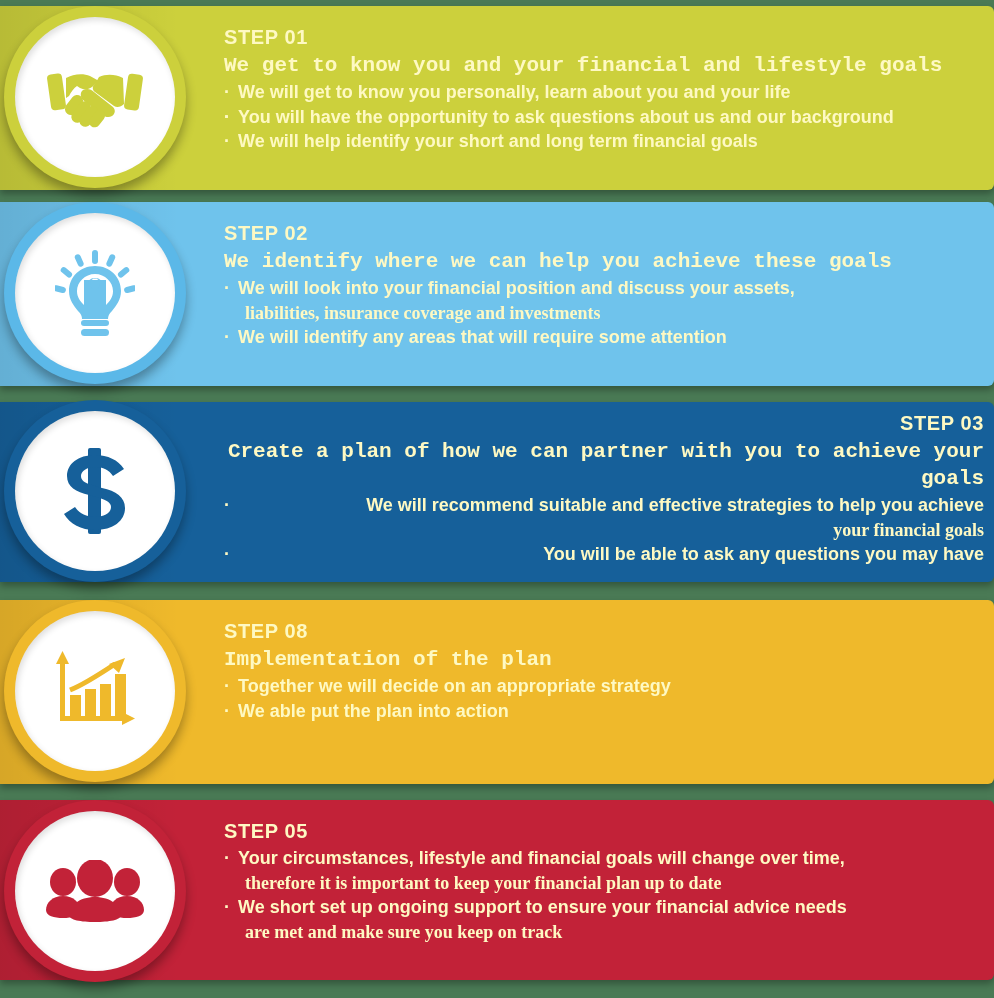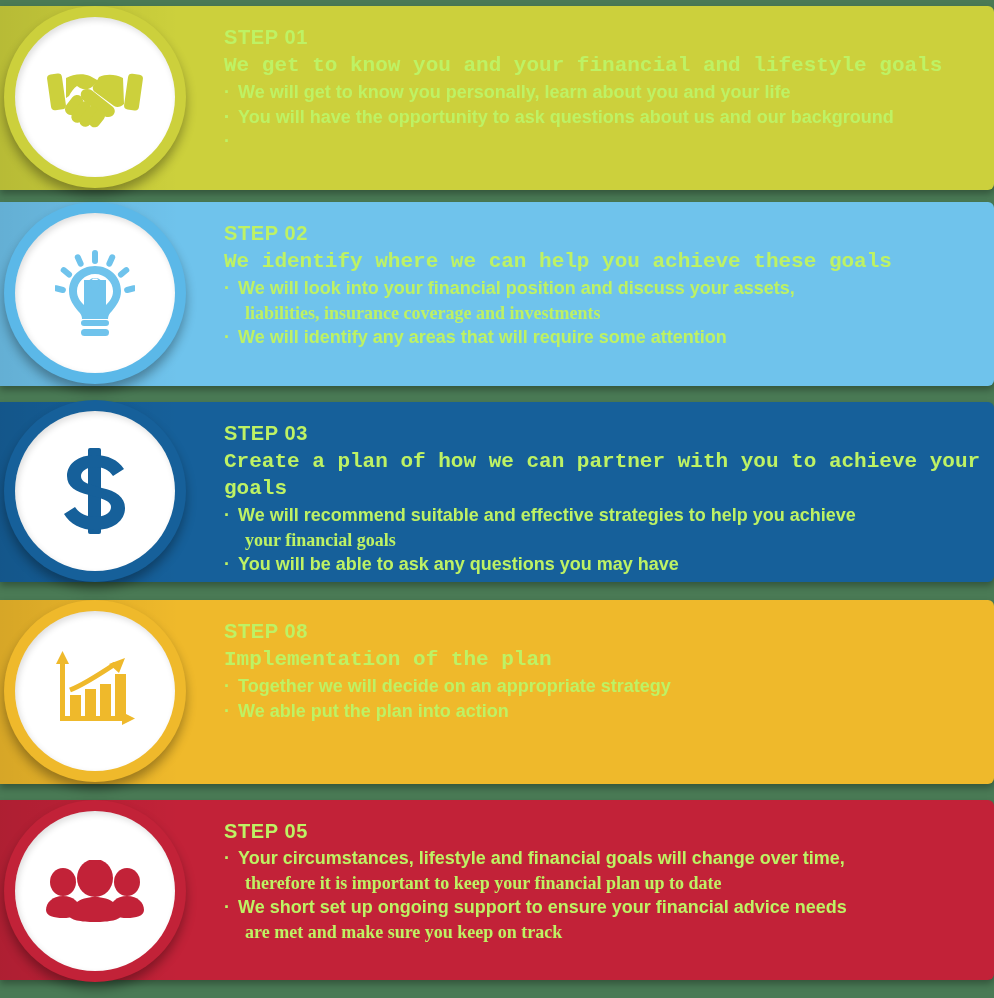--- a/index.html
+++ b/index.html
@@ -60,21 +60,21 @@
     background:#ffffff;
     box-shadow:inset 2px 3px 6px rgba(0,0,0,0.13);
     display:flex;align-items:center;justify-content:center;
   }
   .icon-svg{display:block;}
 
   .content{
     position:absolute;
     left:224px;
     right:10px;
-    color:#bef264;
+    color:#fef9c3;
   }
   .step-label{
     font-size:20px;
     font-weight:bold;
     letter-spacing:0.6px;
     line-height:26px;
     margin:0 0 2px 0;
   }
   .step-title{
     font-size:21px;
@@ -131,21 +131,21 @@
         </div>
       </div>
     </div>
     <div class="content" style="top:18px;">
       <div class="step-label">STEP 01</div>
       <div class="step-title">We get to know you and your financial and lifestyle goals</div>
       <ul class="bullets">
         <li><span class="dot">·</span><span>We will get to know you personally, learn about you and your life</span></li>
         <li><span class="dot">·</span></li>
         <li><span class="dot">·</span><span>You will have the opportunity to ask questions about us and our background</span></li>
-        <li><span class="dot">·</span></li>
+        <li><span class="dot">·</span><span>We will help identify your short and long term financial goals</span></li>
       </ul>
     </div>
   </div>
 
   <div class="step" style="top:202px;">
     <div class="bar" style="top:0;height:184px;background:#6fc3ec;">
       <div class="bar-inner">
         <div class="bar-sheen"></div>
       </div>
     </div>
@@ -194,21 +194,21 @@
             <g fill="#16609a">
               <rect x="26" y="0" width="13" height="86" rx="2"></rect>
               <path d="M33 7 C16 7 5 16 5 28 C5 39 14 44 27 47 L37 50 C45 52 49 55 49 59 C49 65 42 69 33 69
                        C24 69 17 65 13 59 L2 66 C8 76 19 82 33 82 C51 82 63 73 63 60 C63 49 54 43 40 40 L30 37
                        C22 35 19 32 19 28 C19 23 25 19 33 19 C41 19 47 22 51 28 L62 21 C56 12 46 7 33 7 Z"></path>
             </g>
           </svg>
         </div>
       </div>
     </div>
-    <div class="content" style="top:18px;">
+    <div class="content" style="top:8px;text-align:right;">
       <div class="step-label">STEP 03</div>
       <div class="step-title">Create a plan of how we can partner with you to achieve your goals</div>
       <ul class="bullets">
         <li><span class="dot">·</span><span>We will recommend suitable and effective strategies to help you achieve</span><span class="ln2">your financial goals</span></li>
         <li><span class="dot">·</span><span>You will be able to ask any questions you may have</span></li>
       </ul>
     </div>
   </div>
 
   <div class="step" style="top:600px;">

